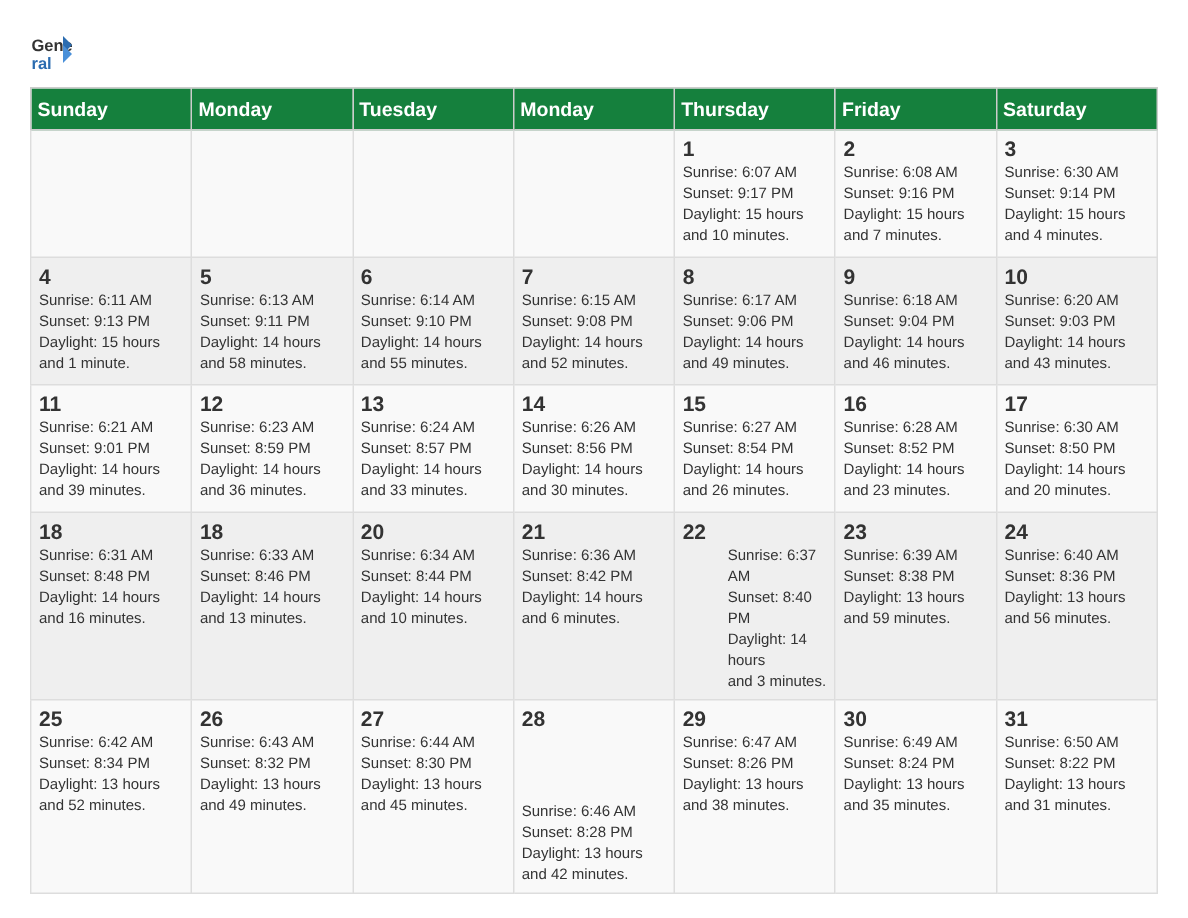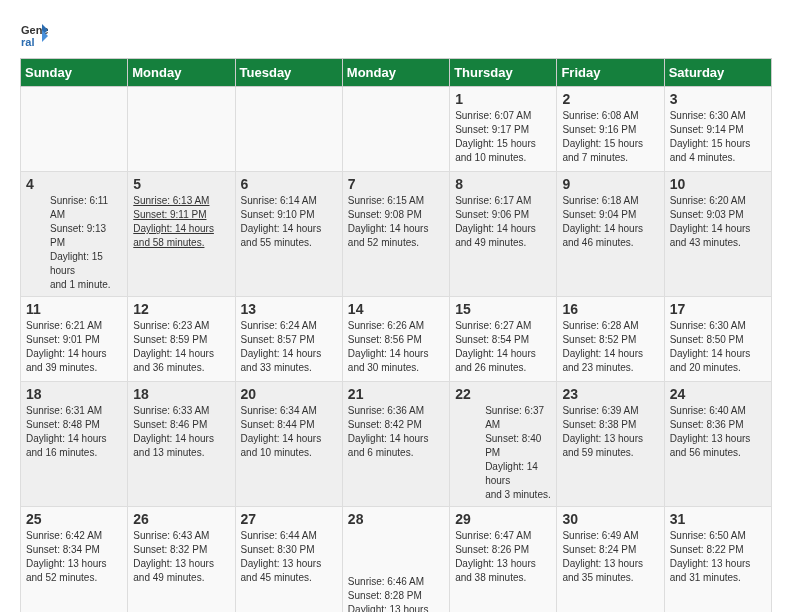--- a/index.html
+++ b/index.html
@@ -139,28 +139,28 @@
           <span class="day-num">3</span>
           <div class="day-info" style="white-space: pre-line;">Sunrise: 6:30 AM
 Sunset: 9:14 PM
 Daylight: 15 hours
 and 4 minutes.</div>
         </td>
       </tr>
       <tr>
         <td>
           <span class="day-num">4</span>
-          <div class="day-info" style="white-space: pre-line; margin-left: 24px;">Sunrise: 6:11 AM
+          <div class="day-info" style="white-space: pre-line;">Sunrise: 6:11 AM
 Sunset: 9:13 PM
 Daylight: 15 hours
 and 1 minute.</div>
         </td>
         <td>
           <span class="day-num">5</span>
-          <div class="day-info" style="white-space: pre-line; text-decoration: underline;">Sunrise: 6:13 AM
+          <div class="day-info" style="white-space: pre-line;">Sunrise: 6:13 AM
 Sunset: 9:11 PM
 Daylight: 14 hours
 and 58 minutes.</div>
         </td>
         <td>
           <span class="day-num">6</span>
           <div class="day-info" style="white-space: pre-line;">Sunrise: 6:14 AM
 Sunset: 9:10 PM
 Daylight: 14 hours
 and 55 minutes.</div>

